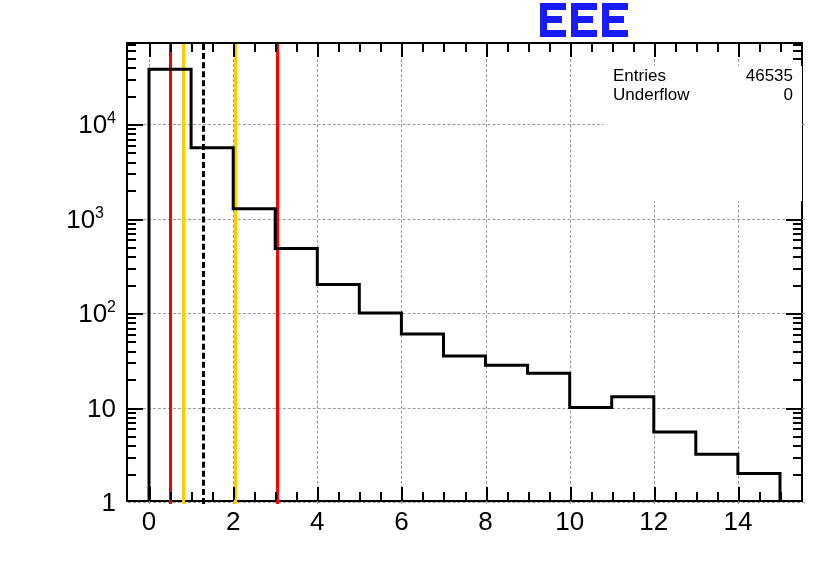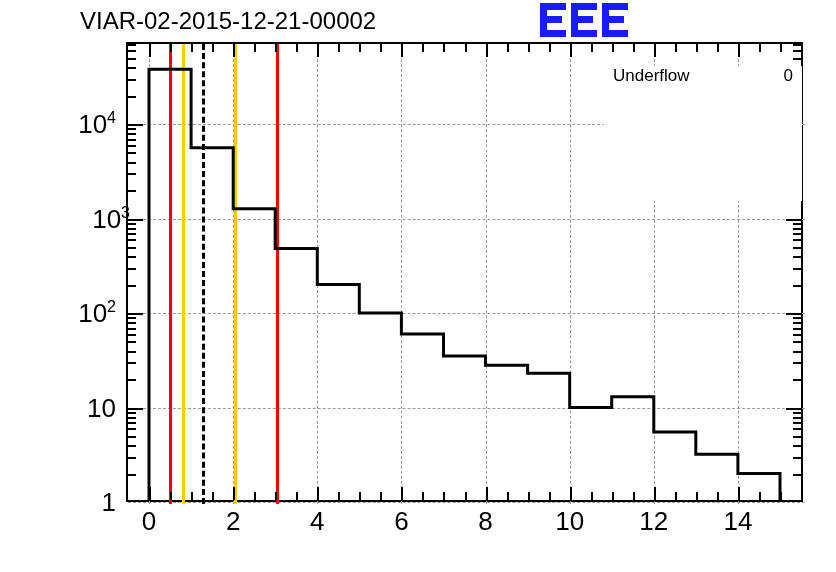--- a/index.html
+++ b/index.html
@@ -72,21 +72,20 @@
   .statrow .k{text-align:left;}
   .statrow .v{text-align:right;}
 
   svg{display:block;}
 </style>
 </head>
 <body>
 
 <div id="canvas">
 
-  <div id="plot-title">VIAR-02-2015-12-21-00002</div>
 
   <div id="logo">
     <div id="logo-eee">
       <div class="eeeL" style="left:0px;top:1px;">
           <i class="b1"></i>
           <i class="b2"></i>
           <i class="b3"></i>
           <i class="b4"></i>
         </div>
       <div class="eeeL" style="left:31px;top:1px;">
@@ -299,27 +298,31 @@
       <div class="xlab" style="left: 401.406px; top: 506px;">6</div>
       <div class="xlab" style="left: 485.531px; top: 506px;">8</div>
       <div class="xlab" style="left: 569.656px; top: 506px;">10</div>
       <div class="xlab" style="left: 653.781px; top: 506px;">12</div>
       <div class="xlab" style="left: 737.906px; top: 506px;">14</div>
     </div>
   <div id="ylabels">
       <div class="ylab" style="left: 58px; width: 58px; top: 502px;">1</div>
       <div class="ylab" style="left: 58px; width: 58px; top: 407.5px;">10</div>
       <div class="ylab" style="left: 58px; width: 58px; top: 313px;">10<sup>2</sup></div>
-      <div class="ylab" style="left: 72px; width: 58px; top: 218.5px;">10<sup>3</sup></div>
+      <div class="ylab" style="left: 46px; width: 58px; top: 218.5px;">10<sup>3</sup></div>
       <div class="ylab" style="left: 58px; width: 58px; top: 124px;">10<sup>4</sup></div>
     </div>
 
 
   <div id="stats">
     <div id="stats-rows">
         <div class="statrow">
+          <span class="k">Entries</span>
+          <span class="v">46535</span>
+        </div>
+        <div class="statrow">
           <span class="k">Underflow</span>
           <span class="v">0</span>
         </div>
       </div>
   </div>
 
 </div>
 
 </body></html>

